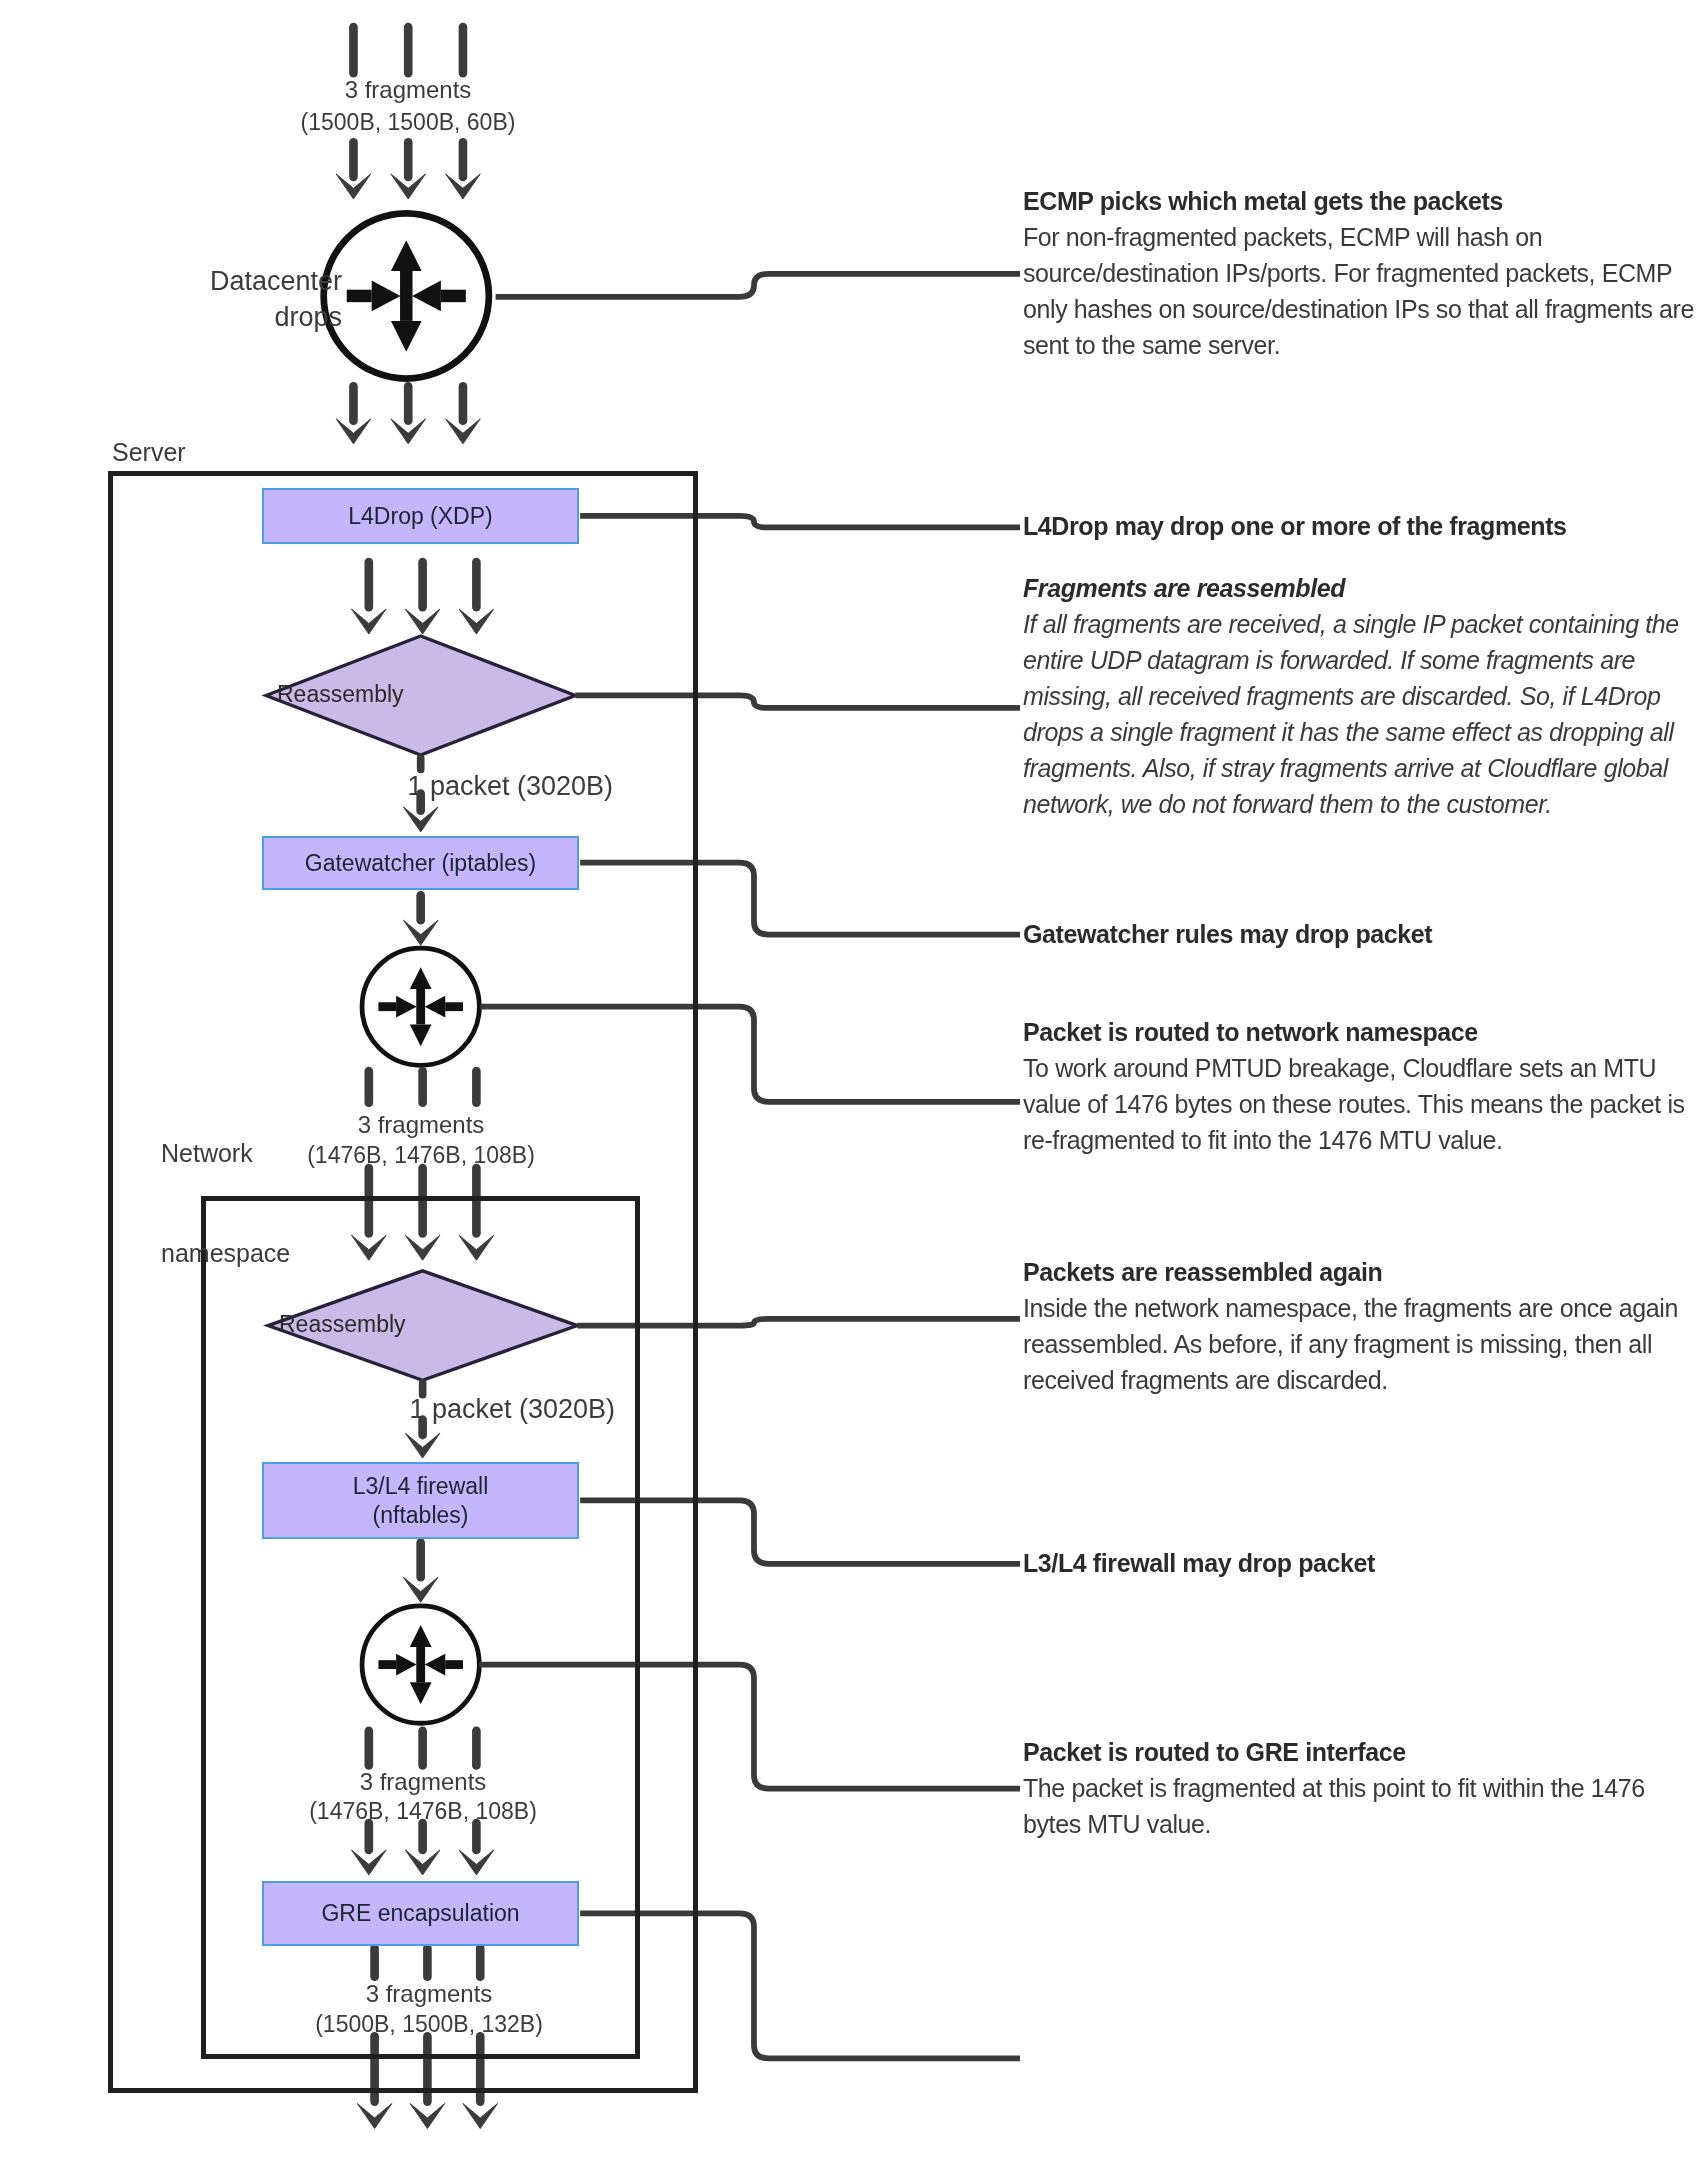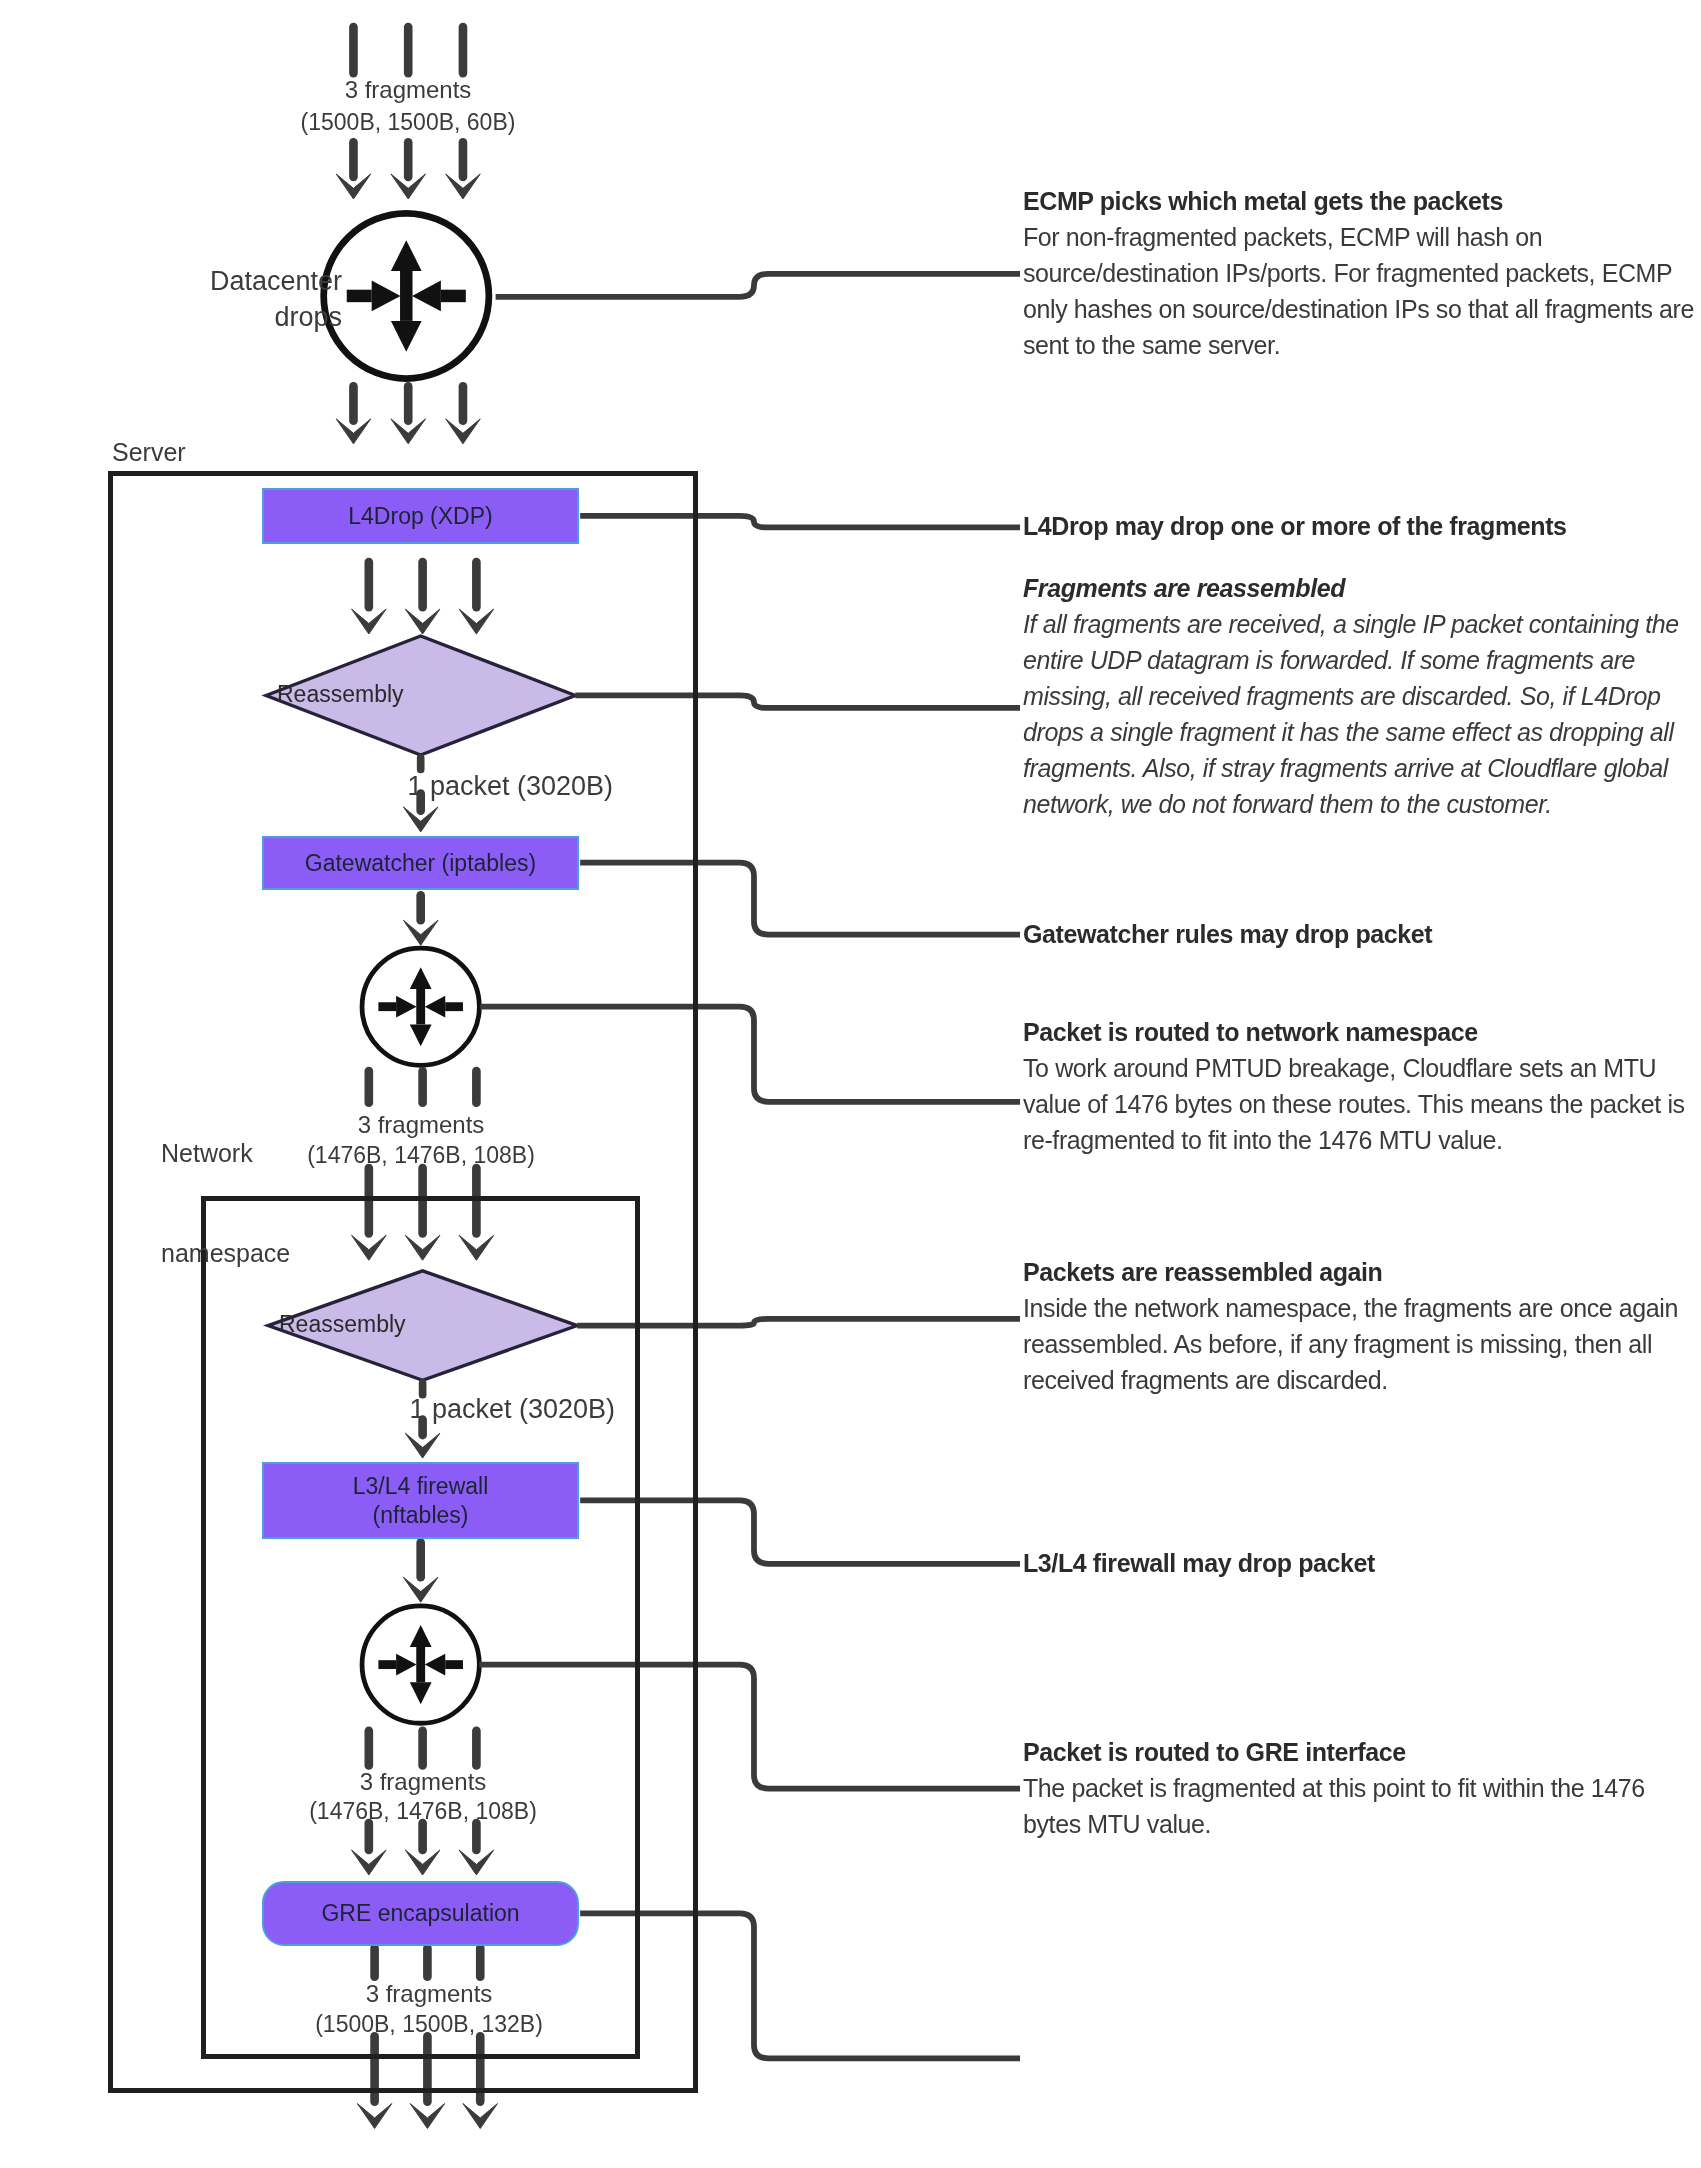--- a/index.html
+++ b/index.html
@@ -3,21 +3,21 @@
 <meta charset="utf-8">
 <style>
   html,body{margin:0;padding:0;background:#ffffff;}
   #canvas{
     position:relative;width:1701px;height:2168px;background:#ffffff;
     font-family:"Liberation Sans", sans-serif;color:#333;overflow:hidden;
   }
   #lines{position:absolute;left:0;top:0;z-index:1;}
   .bigbox{position:absolute;border:5.8px solid #1f1f1f;box-sizing:border-box;z-index:2;background:transparent;}
   .cyanbox{
-    position:absolute;background:#8b5cf6;border:2.9px solid #4b9fe1;box-sizing:border-box;
+    position:absolute;background:#c4b5fd;border:2.9px solid #4b9fe1;box-sizing:border-box;
     display:flex;align-items:center;justify-content:center;flex-direction:column;
     z-index:3;font-size:23px;color:#1b2430;text-align:center;line-height:1.25;
   }
   .lbl{position:absolute;z-index:4;text-align:center;font-size:24px;color:#3b3b3b;white-space:nowrap;}
   .lbl-big{font-size:27px;color:#3b3b3b;text-align:right;}
   .seclabel{position:absolute;z-index:4;font-size:25px;color:#3b3b3b;line-height:35px;white-space:nowrap;}
   .diamond-label{position:absolute;z-index:4;text-align:left;font-size:23px;color:#2a2a2a;white-space:nowrap;}
   .ann{position:absolute;left:1023px;width:677px;z-index:4;font-size:25px;line-height:36px;letter-spacing:-0.4px;color:#3a3a3a;}
   .ann .t{font-weight:bold;color:#2b2b2b;}
 </style>
@@ -176,21 +176,21 @@
   <div class="cyanbox" style="left:262px;top:488px;width:317px;height:56px;">
     <span>L4Drop (XDP)</span>
   </div>
   <div class="cyanbox" style="left:262px;top:836px;width:317px;height:54px;">
     <span>Gatewatcher (iptables)</span>
   </div>
   <div class="cyanbox" style="left:262px;top:1462px;width:317px;height:77px;">
     <span>L3/L4 firewall</span>
     <span>(nftables)</span>
   </div>
-  <div class="cyanbox" style="left:262px;top:1881px;width:317px;height:65px;border-radius:22px;">
+  <div class="cyanbox" style="left:262px;top:1881px;width:317px;height:65px;">
     <span>GRE encapsulation</span>
   </div>
 
   <div class="diamond-label" style="left:277px;top:681px;width:288px;">Reassembly</div>
   <div class="diamond-label" style="left:279px;top:1311px;width:288px;">Reassembly</div>
 
   <div class="lbl" style="left:216px;top:76px;width:384px;">3 fragments</div>
   <div class="lbl" style="left:216px;top:109px;width:384px;font-size:23px;">(1500B, 1500B, 60B)</div>
 
   <div class="lbl lbl-big" style="left:54px;top:266px;width:288px;">Datacenter</div>

